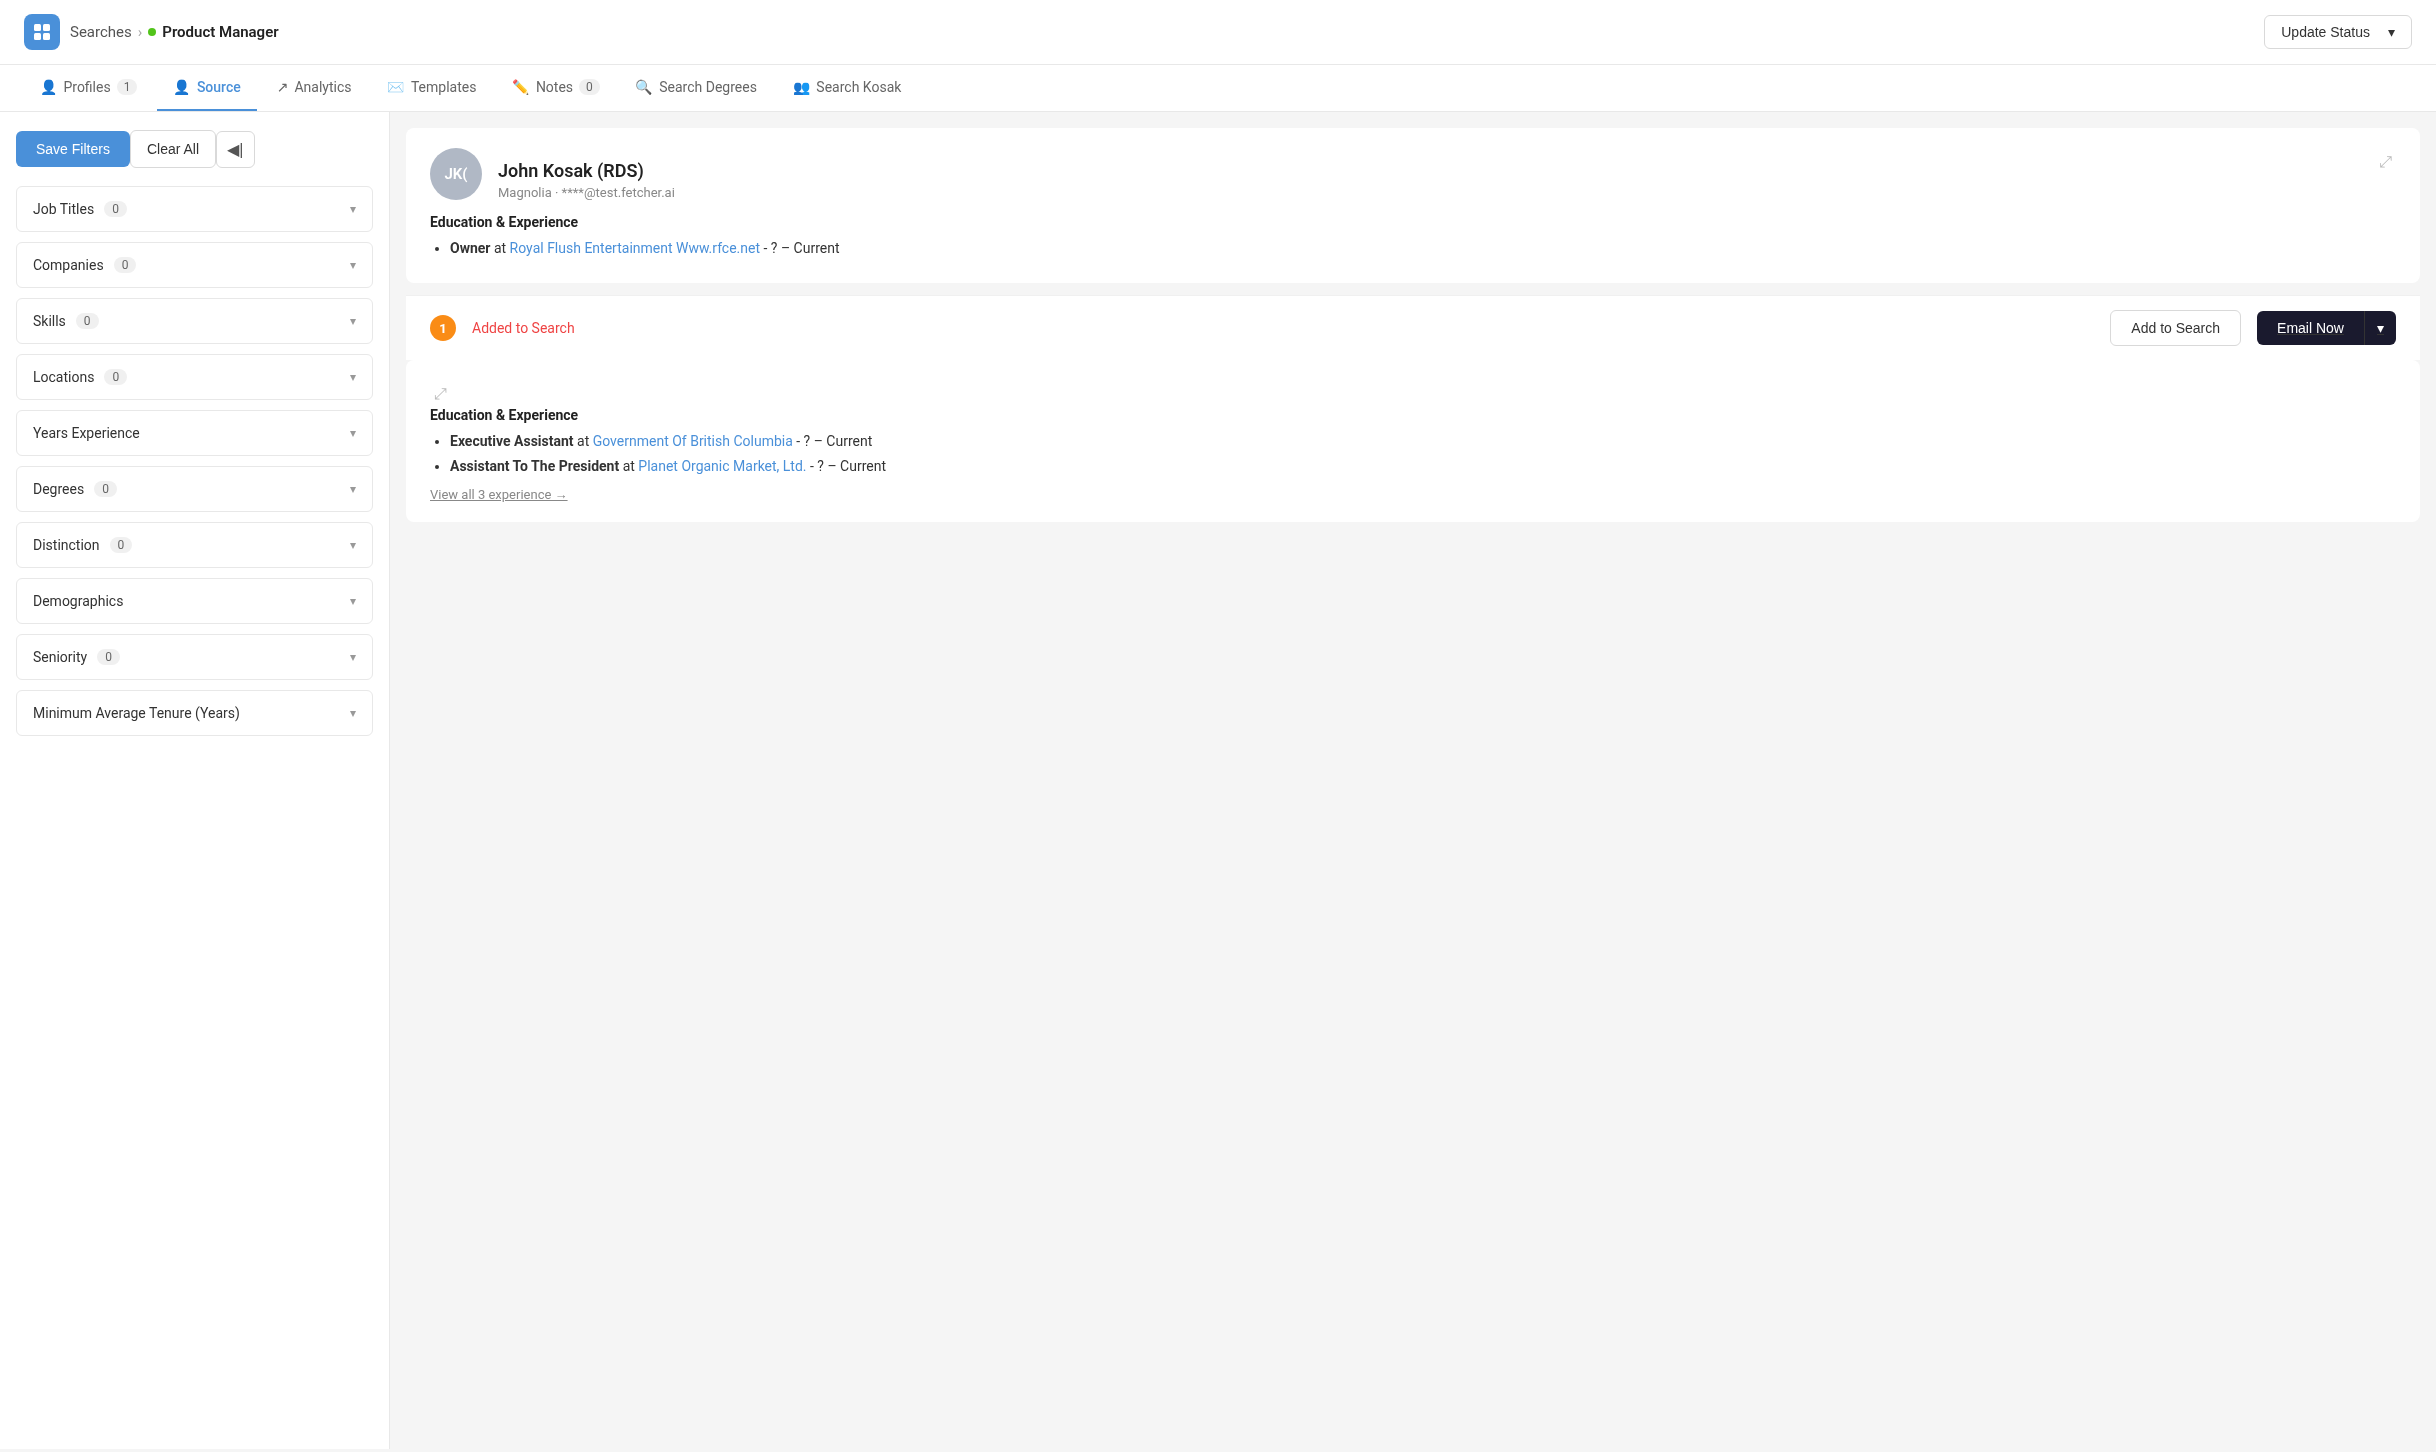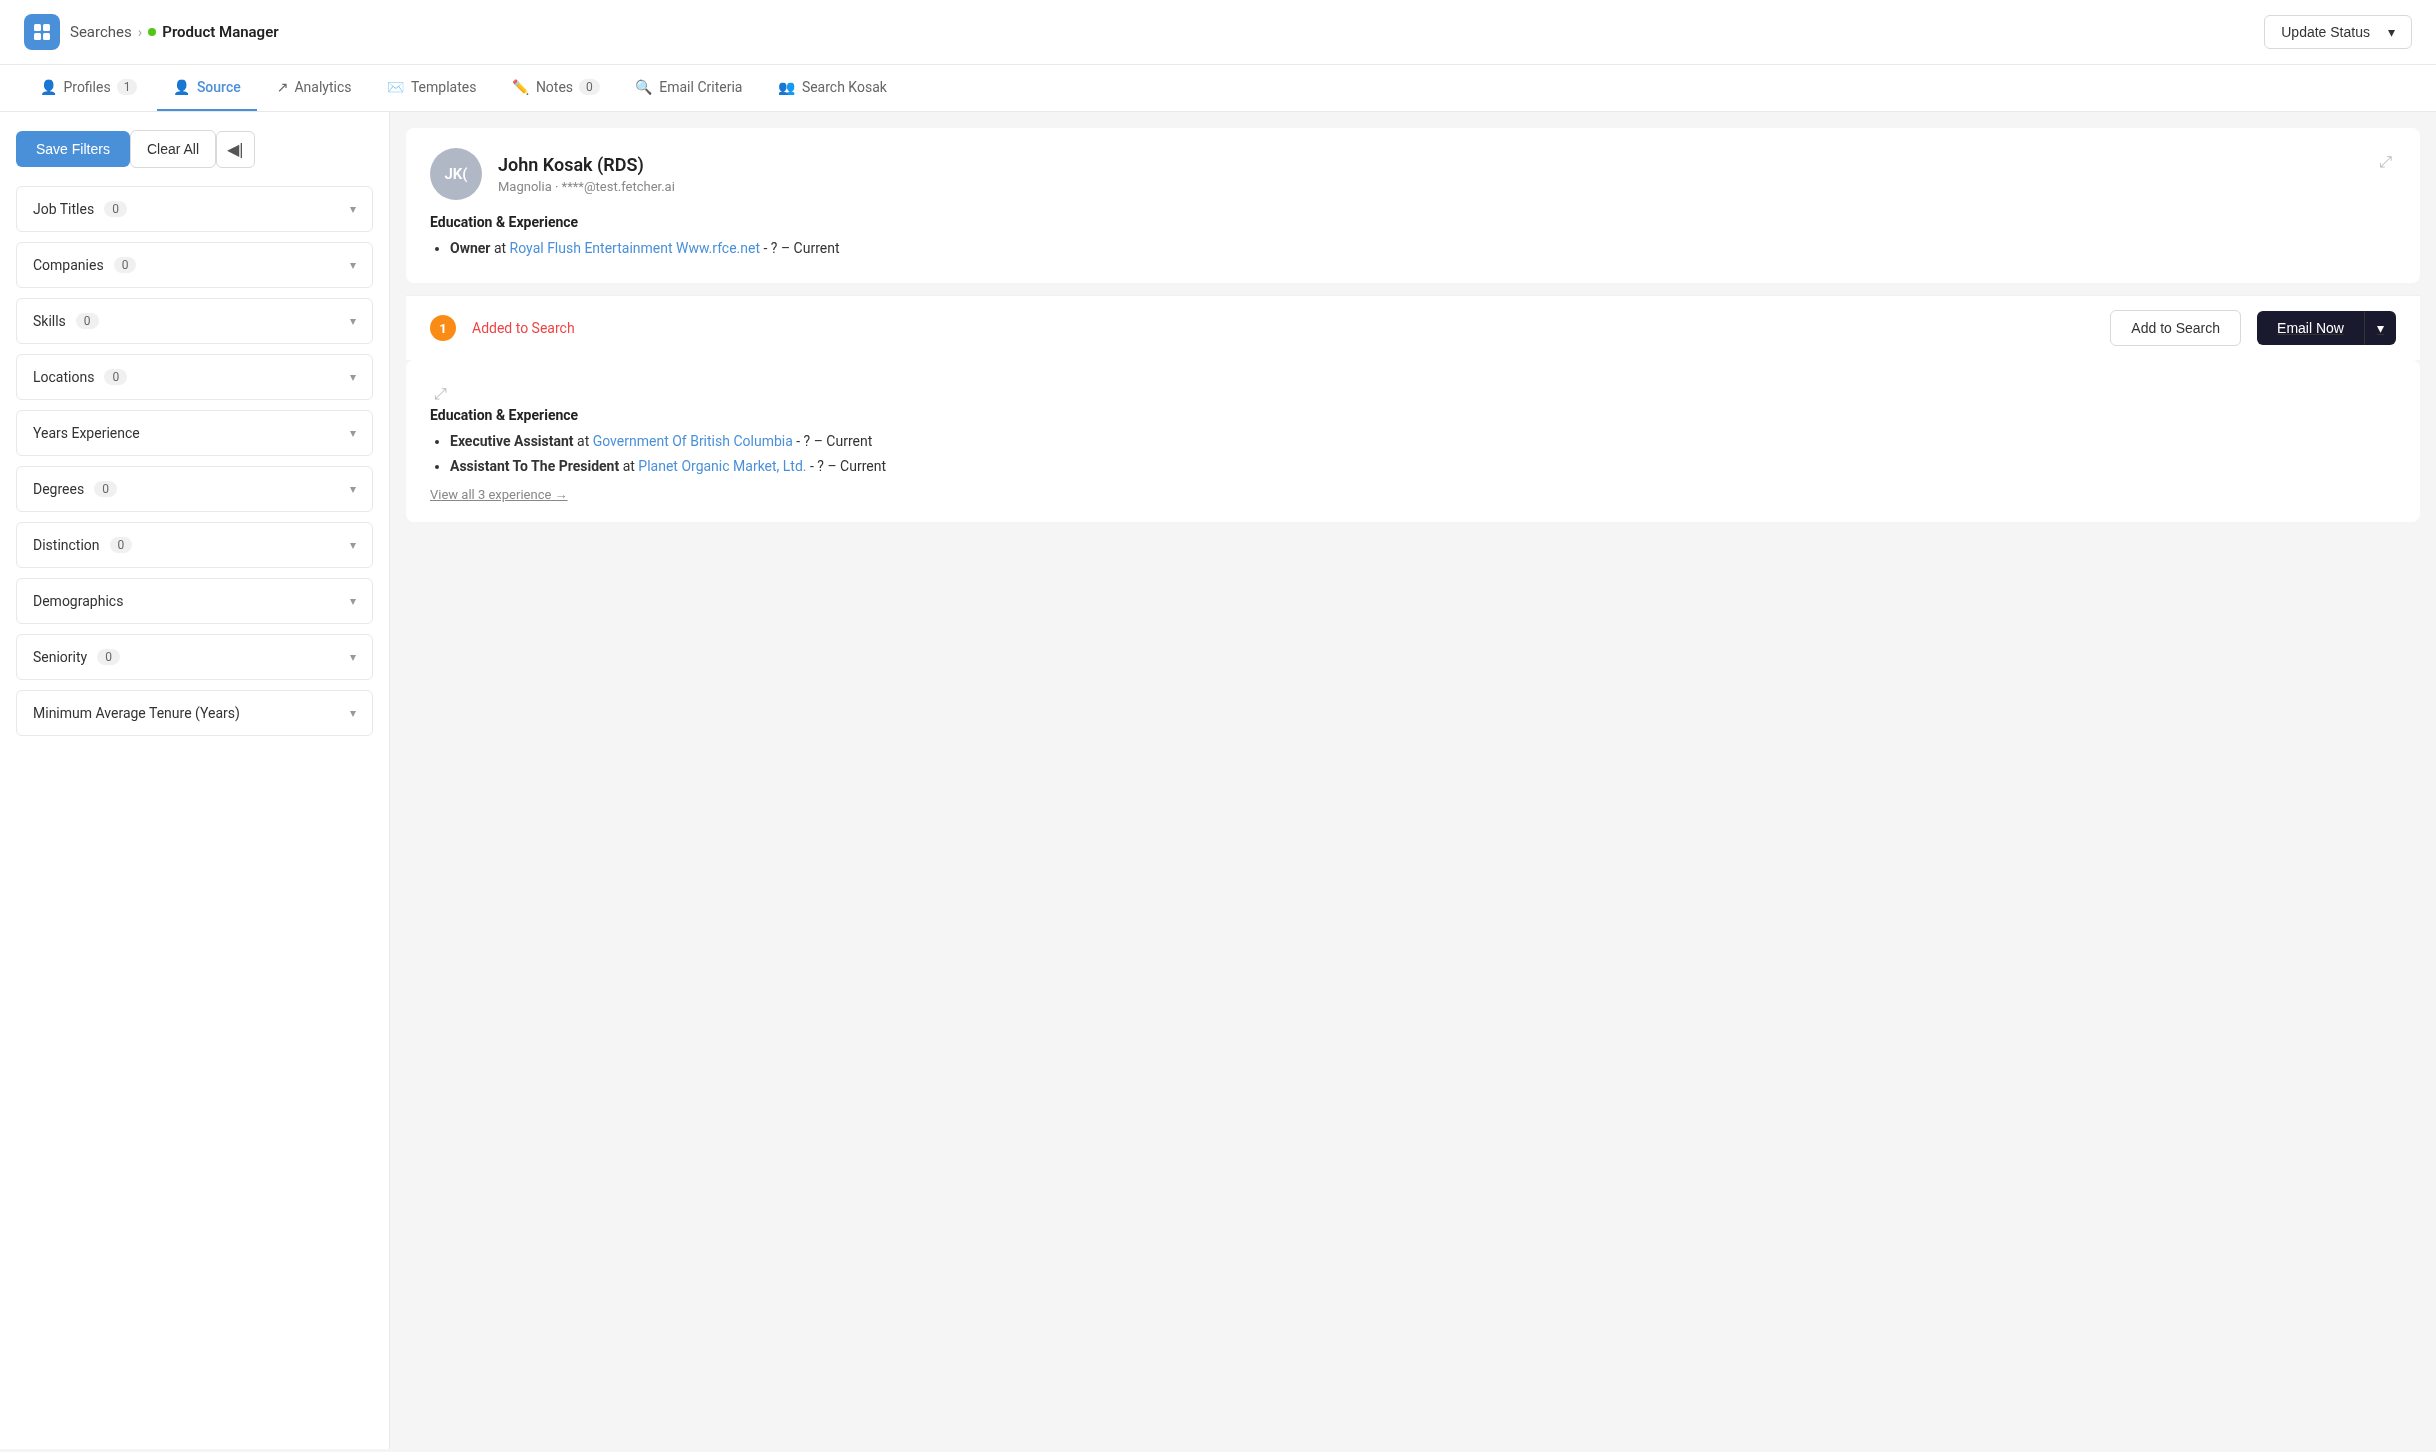--- a/index.html
+++ b/index.html
@@ -38,21 +38,21 @@
     .filter-label { font-size: 14px; color: #333; }
     .filter-count { background: #f0f0f0; color: #666; border-radius: 10px; padding: 1px 8px; font-size: 12px; }
     .filter-chevron { color: #999; font-size: 12px; }
 
     
     .content-area { flex: 1; overflow-y: auto; background: #f5f5f5; padding: 16px; }
 
     
     .profile-card { background: #fff; border-radius: 8px; margin-bottom: 12px; overflow: hidden; }
     .profile-card-inner { padding: 20px 24px; }
-    .profile-header { display: flex; align-items: center; gap: 16px; margin-bottom: 14px; }
+    .profile-header { display: flex; align-items: flex-end; gap: 16px; margin-bottom: 14px; }
     .avatar { width: 52px; height: 52px; border-radius: 50%; background: #b0b8c5; display: flex; align-items: center; justify-content: center; color: #fff; font-size: 15px; font-weight: 600; flex-shrink: 0; }
     .avatar.nm { background: #b0b8c5; }
     .profile-info { flex: 1; }
     .profile-name { font-size: 18px; font-weight: 600; color: #222; margin-bottom: 4px; }
     .profile-sub { color: #888; font-size: 13px; }
     .expand-icon { color: #bbb; font-size: 16px; cursor: pointer; padding: 4px; }
 
     .edu-exp-section { }
     .edu-exp-title { font-weight: 700; font-size: 14px; color: #222; margin-bottom: 8px; }
     .exp-list { list-style: disc; padding-left: 20px; }
@@ -116,21 +116,21 @@
     <span class="tab-icon">✉️</span>
     <span>Templates</span>
   </div>
   <div class="tab-item">
     <span class="tab-icon">✏️</span>
     <span>Notes</span>
     <span class="tab-badge">0</span>
   </div>
   <div class="tab-item">
     <span class="tab-icon">🔍</span>
-    <span>Email Criteria</span>
+    <span>Search Degrees</span>
   </div>
   <div class="tab-item">
     <span class="tab-icon">👥</span>
     <span>Search Kosak</span>
   </div>
 </div>
 
 <div class="main-layout">
 
   <div class="sidebar">

